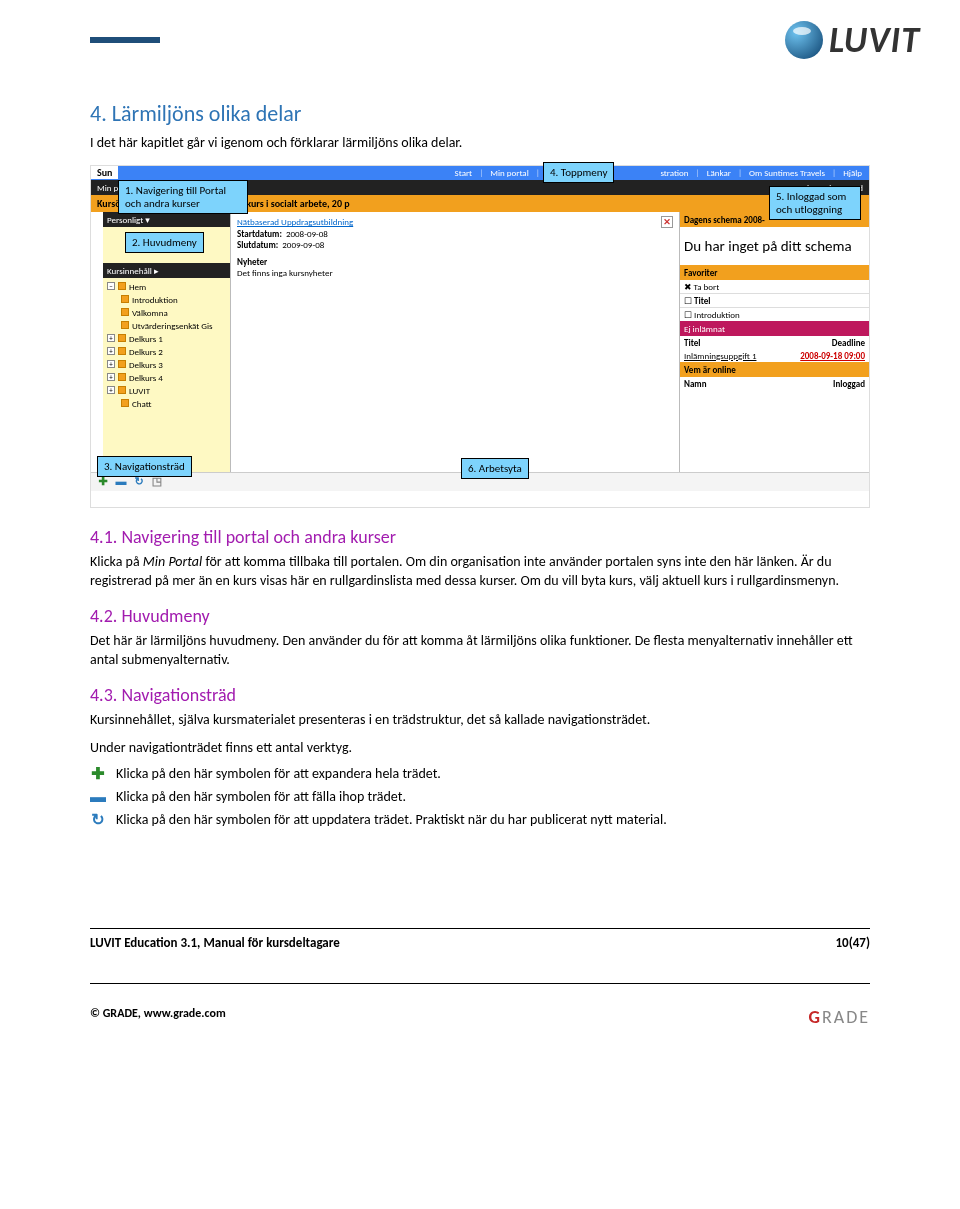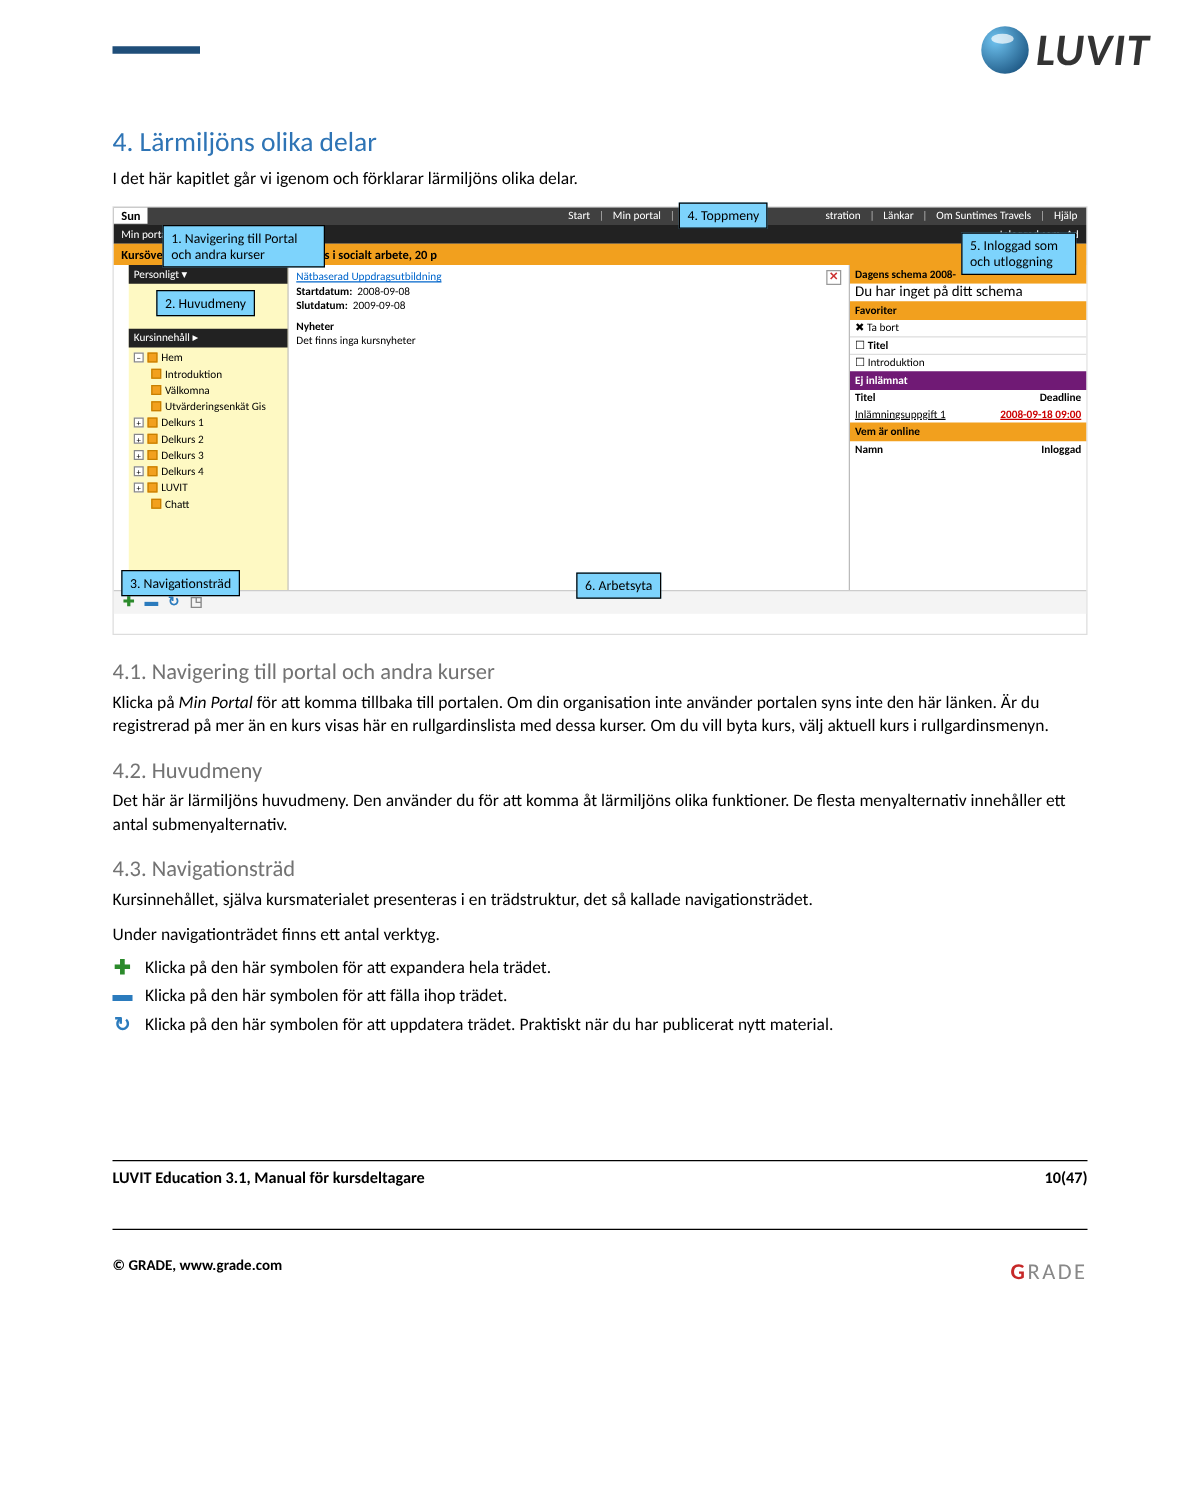--- a/index.html
+++ b/index.html
@@ -45,21 +45,21 @@
     position: relative;
   }
   .logo-orb::after {
     content: "";
     position: absolute;
     width: 18px; height: 8px; border-radius: 50%;
     background: #fff; opacity: .7;
     top: 6px; left: 8px;
   }
   h1 { font-size: 22px; color: #2e74b5; font-weight: normal; margin-top: 40px; margin-bottom: 6px; }
-  h2 { font-size: 18px; color: #737373; font-weight: normal; margin-top: 14px; margin-bottom: 4px; }
+  h2 { font-size: 18px; color: #a21caf; font-weight: normal; margin-top: 14px; margin-bottom: 4px; }
   p { font-size: 14px; line-height: 1.4; margin-bottom: 8px; }
   .italic { font-style: italic; }
   .screenshot-area {
     position: relative;
     width: 100%;
     border: 1px solid #ddd;
     margin: 12px 0 18px 0;
     background: #fff;
   }
   .callout {
@@ -67,21 +67,21 @@
     background: #7dd3fc;
     border: 1px solid #000;
     padding: 3px 6px;
     font-size: 11px;
     line-height: 1.2;
     z-index: 30;
   }
   
   .luvit-top {
     display: flex;
-    background: #404040;
+    background: #3b82f6;
     color: #fff;
     font-size: 9px;
     height: 14px;
     align-items: center;
   }
   .luvit-top .brand { background: #fff; color: #000; padding: 0 6px; font-weight: bold; font-size: 10px; }
   .luvit-top .menu-right { margin-left: auto; padding-right: 4px; display:flex; gap:4px; }
   .luvit-top .sep { opacity:.6; }
   .luvit-top .item { padding: 0 3px; }
   .luvit-sub {
@@ -114,23 +114,23 @@
   .side-list { padding: 2px 4px; }
   .side-list .row { display:flex; align-items:center; gap:3px; padding:1px 0; }
   .sq { width:8px; height:8px; background:#f2a01e; border:1px solid #c77f00; }
   .tree-toggle { width:8px; height:8px; border:1px solid #888; display:inline-flex; align-items:center; justify-content:center; font-size:7px; line-height:1; background:#fff; }
   .luvit-center { flex:1; background:#fff; padding:0; }
   .close-x { margin-left:auto; background:#fff; border:1px solid #999; width:12px; height:12px; display:flex; align-items:center; justify-content:center; color:#c33; font-weight:bold; font-size:9px; }
   .center-body { padding:4px 6px; }
   .center-body .lbl { display:flex; gap:4px; font-size:9px; }
   .news-head { font-weight:bold; margin-top:6px; }
   .luvit-right { width: 190px; background:#fff; border-left:1px solid #bbb; }
-  .r-bar { font-size:12px; background:#fff; padding:0 4px; }
+  .r-bar { font-size:15px; background:#fff; padding:10px 4px; }
   .r-head { background:#f2a01e; font-weight:bold; padding:2px 4px; font-size:9px; }
-  .r-head-dark { background:#701a75; color:#fff; font-weight:bold; padding:2px 4px; font-size:9px; }
+  .r-head-dark { background:#be185d; color:#fff; font-weight:normal; padding:2px 4px; font-size:9px; }
   .r-row { display:flex; padding:1px 4px; font-size:9px; justify-content:space-between;text-align:right; }
   .r-row .red { color:#c00; font-weight:bold;text-decoration:underline; }
   .bottom-tools { background:#f4f4f4; border-top:1px solid #ccc; padding:3px 6px; display:flex; gap:6px; }
   .tool { width:12px; height:12px; display:flex; align-items:center; justify-content:center; font-size:11px; font-weight:bold; }
   .plus { color:#2b8a2b; }
   .minus { color:#2b7bbd; }
   .refresh { color:#2b7bbd; }
   .icon-line { display:flex; align-items:center; gap:10px; font-size:14px; margin:6px 0 6px 0; }
   .icon-box { width:16px; height:16px; display:inline-flex; align-items:center; justify-content:center; font-size:16px; font-weight:bold; }
   .footer {
@@ -167,21 +167,21 @@
       <span class="logo-orb"></span>
       <span>LUVIT</span>
     </div>
   </div>
 
   <h1>4. Lärmiljöns olika delar</h1>
   <p>I det här kapitlet går vi igenom och förklarar lärmiljöns olika delar.</p>
 
   <div class="screenshot-area">
 
-    <div class="callout" style="top:14px; left:39px; width:130px;">1. Navigering till Portal och andra kurser</div>
+    <div class="callout" style="top:14px; left:27px; width:130px;">1. Navigering till Portal och andra kurser</div>
     <div class="callout" style="top:66px; left:34px;">2. Huvudmeny</div>
     <div class="callout" style="top:290px; left:6px;">3. Navigationsträd</div>
     <div class="callout" style="top:-4px; left:452px;">4. Toppmeny</div>
     <div class="callout" style="top:20px; right:8px; width:92px;">5. Inloggad som och utloggning</div>
     <div class="callout" style="top:292px; left:370px;">6. Arbetsyta</div>
 
     <div class="luvit-top">
       <span class="brand">Sun</span>
       <div class="menu-right">
         <span class="item">Start</span>

